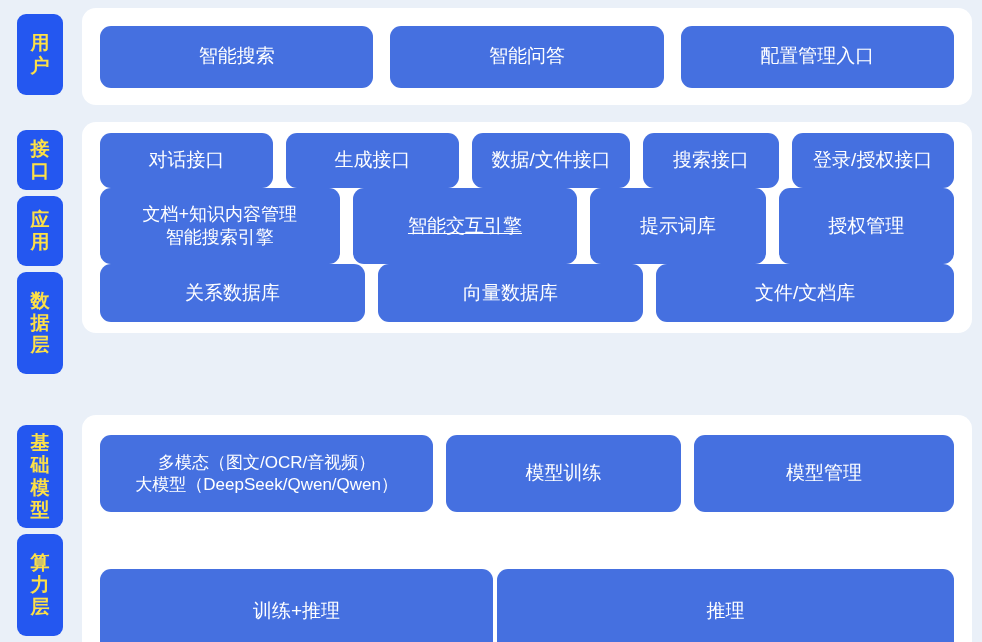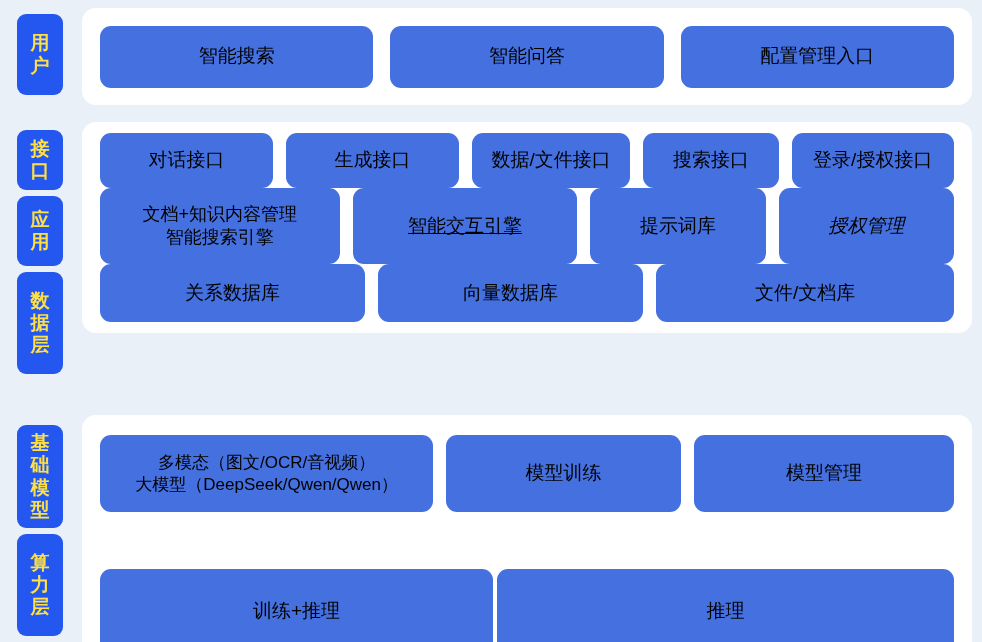--- a/index.html
+++ b/index.html
@@ -52,21 +52,21 @@
   }
   .tab span{display:block;width:22px;}
 
   
   .row{
     display:flex;
     align-items:stretch;
   }
   .card{
     background:#4570e0;
-    color:#000000;
+    color:#ffffff;
     border-radius:11px;
     display:flex;
     align-items:center;
     justify-content:center;
     text-align:center;
     font-size:19px;
     line-height:1.3;
     box-sizing:border-box;
     padding:4px 6px;
     white-space:nowrap;
@@ -104,21 +104,21 @@
 
     <div class="row" style="gap:13px;height:77px;">
       <div class="card two-line" style="flex:248 1 0;">
         <div>
           <span class="l">文档+知识内容管理</span>
           <span class="l">智能搜索引擎</span>
         </div>
       </div>
       <div class="card" style="flex:232 1 0;text-decoration:underline;">智能交互引擎</div>
       <div class="card" style="flex:178 1 0;">提示词库</div>
-      <div class="card" style="flex:178 1 0;font-style:italic;">授权管理</div>
+      <div class="card" style="flex:178 1 0;">授权管理</div>
     </div>
 
     <div class="row" style="gap:13px;height:59px;">
       <div class="card" style="flex:255 1 0;">关系数据库</div>
       <div class="card" style="flex:255 1 0;">向量数据库</div>
       <div class="card" style="flex:288 1 0;">文件/文档库</div>
     </div>
   </div>
 
   <div class="tabcol" style="top:130px;">

